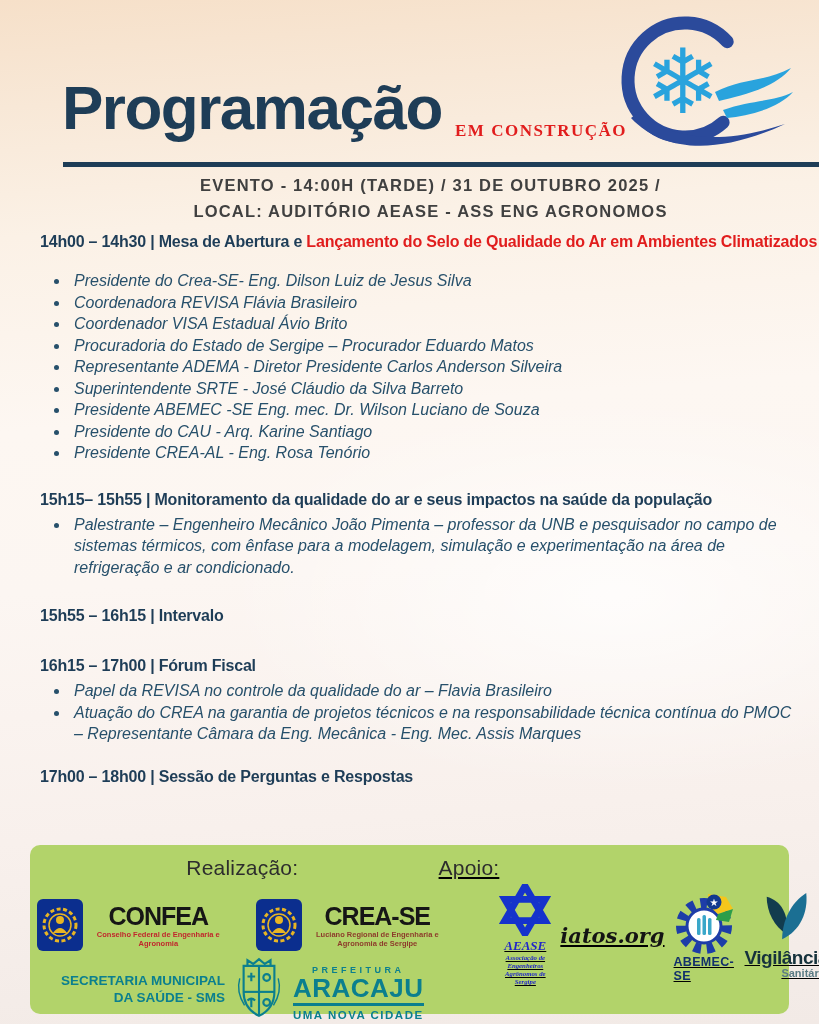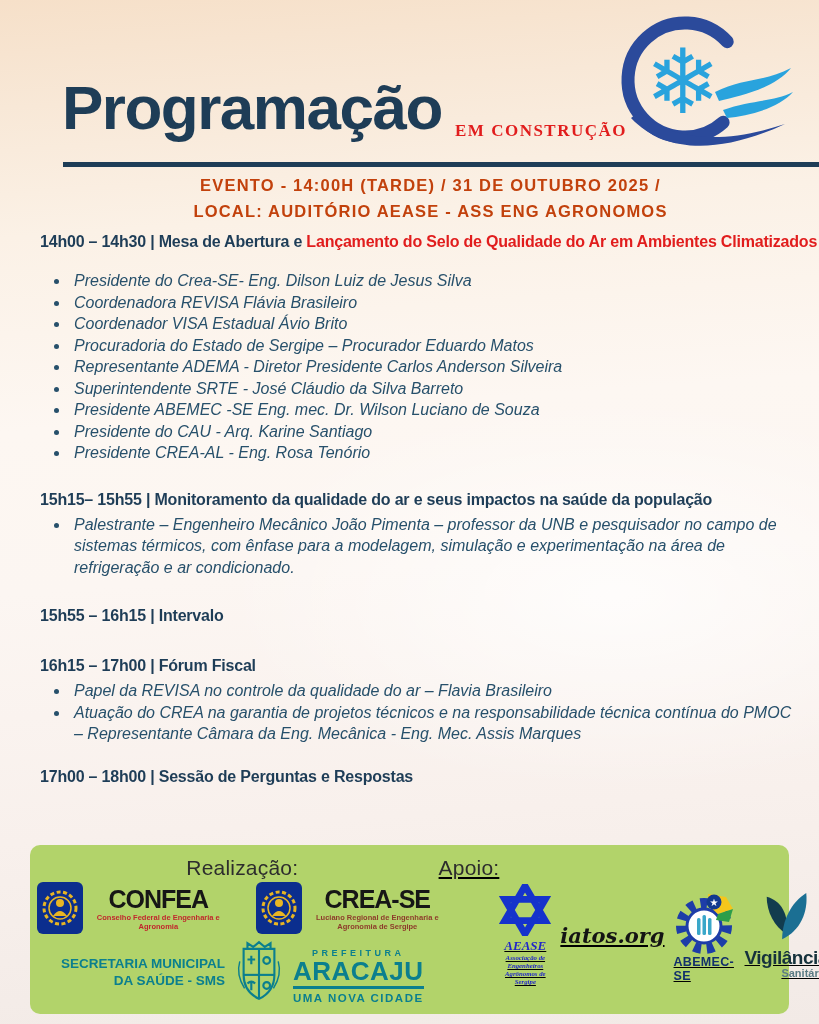--- a/index.html
+++ b/index.html
@@ -23,21 +23,21 @@
   }
   .status-label {
     position: absolute; left: 455px; top: 121px;
     font-size: 17px; font-weight: 700; letter-spacing: 1.5px;
     color: #e11d1d;
     font-family: Liberation Serif, serif;
   }
   .brand-logo { position: absolute; left: 593px; top: 8px; width: 205px; height: 148px; }
   .event-info {
     position: absolute; top: 172px; left: 72px; right: 30px;
-    text-align: center; color: #c2410c; font-weight: 700;
+    text-align: center; color: #404040; font-weight: 700;
     font-size: 16.5px; letter-spacing: 1.2px; line-height: 26px;
   }
   .content { position: absolute; top: 231px; left: 40px; right: 24px; }
   .sec-head {
     font-size: 16px; font-weight: 700; color: #1e3d57; letter-spacing: -0.2px;
     line-height: 22px; white-space: nowrap;
   }
   .sec-head .hl { color: #e11d1d; }
   ul.agenda {
     margin: 17px 0 0 0; padding-left: 30px; list-style: disc;
@@ -61,21 +61,21 @@
     position: absolute; left: 30px; right: 30px; top: 845px; height: 169px;
     background: #b2d36a; border-radius: 10px;
     display: flex; padding: 11px 16px 8px 16px;
   }
   .f-left { width: 54%; display: flex; flex-direction: column; }
   .f-right { width: 46%; display: flex; flex-direction: row; text-decoration: underline; }
   .f-label {
     text-align: center; font-size: 21px; color: #2d2d2d; letter-spacing: 0.2px;
   }
   .f-row { display: flex; justify-content: center; align-items: center; }
-  .row1 { margin-top: 2px; gap: 28px; align-items: flex-end; }
+  .row1 { margin-top: 19px; gap: 28px; align-items: flex-end; }
   .row2 { margin-top: 6px; gap: 9px; }
   .org-block { display: flex; align-items: center; gap: 5px; }
   .org-text { display: flex; flex-direction: column; align-items: center; }
   .org-name { font-size: 25px; font-weight: 800; color: #161616; letter-spacing: -1px; line-height: 26px; }
   .org-sub { font-size: 7.5px; font-weight: 700; text-align: center; width: 140px; line-height: 9px; margin-top: 1px; }
   .sub-red { color: #c1272d; }
   .sub-brown { color: #8d3b2b; }
   .sms-text {
     color: #0b7f8e; font-weight: 700; font-size: 13.5px; line-height: 17px;
     text-align: right;

